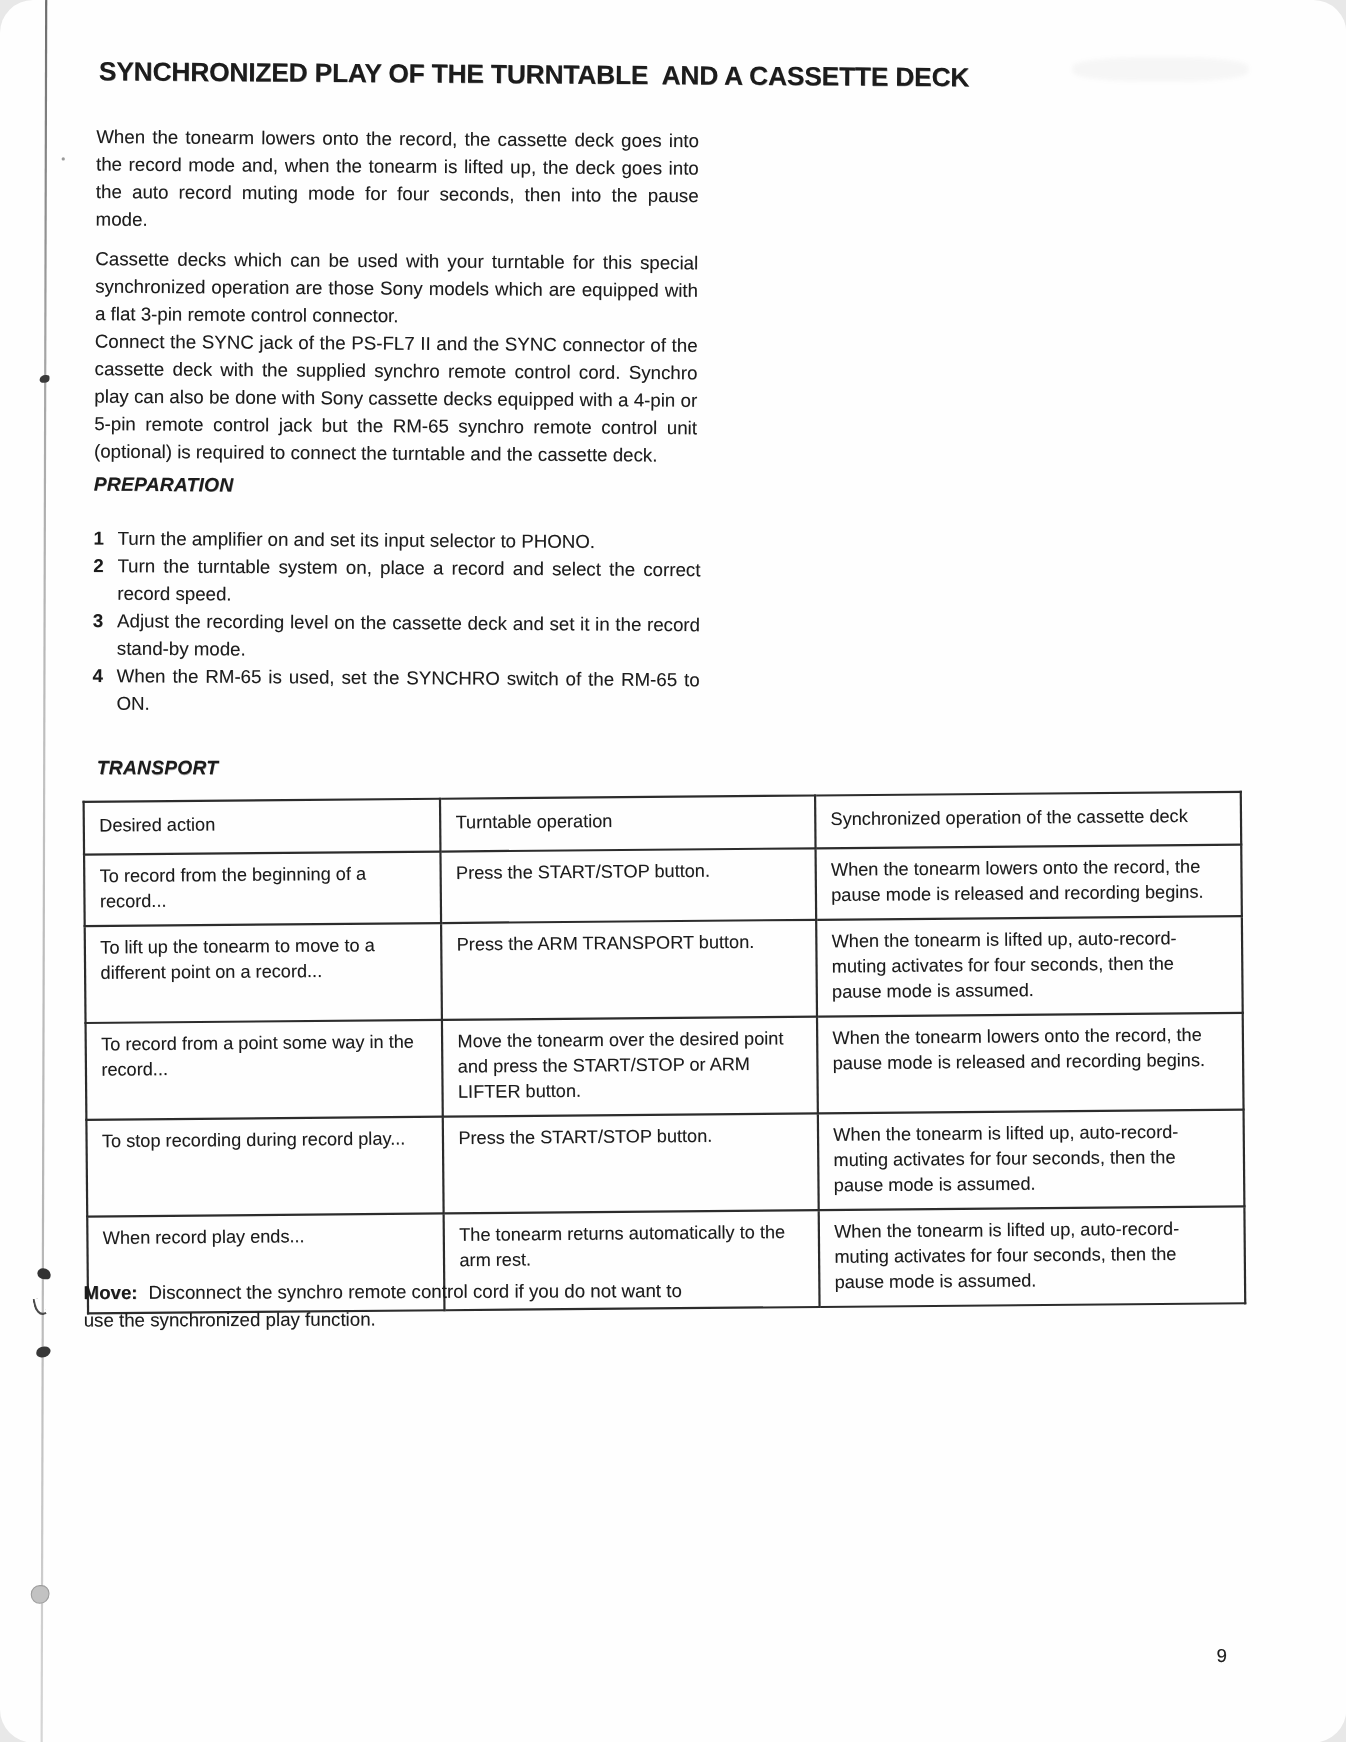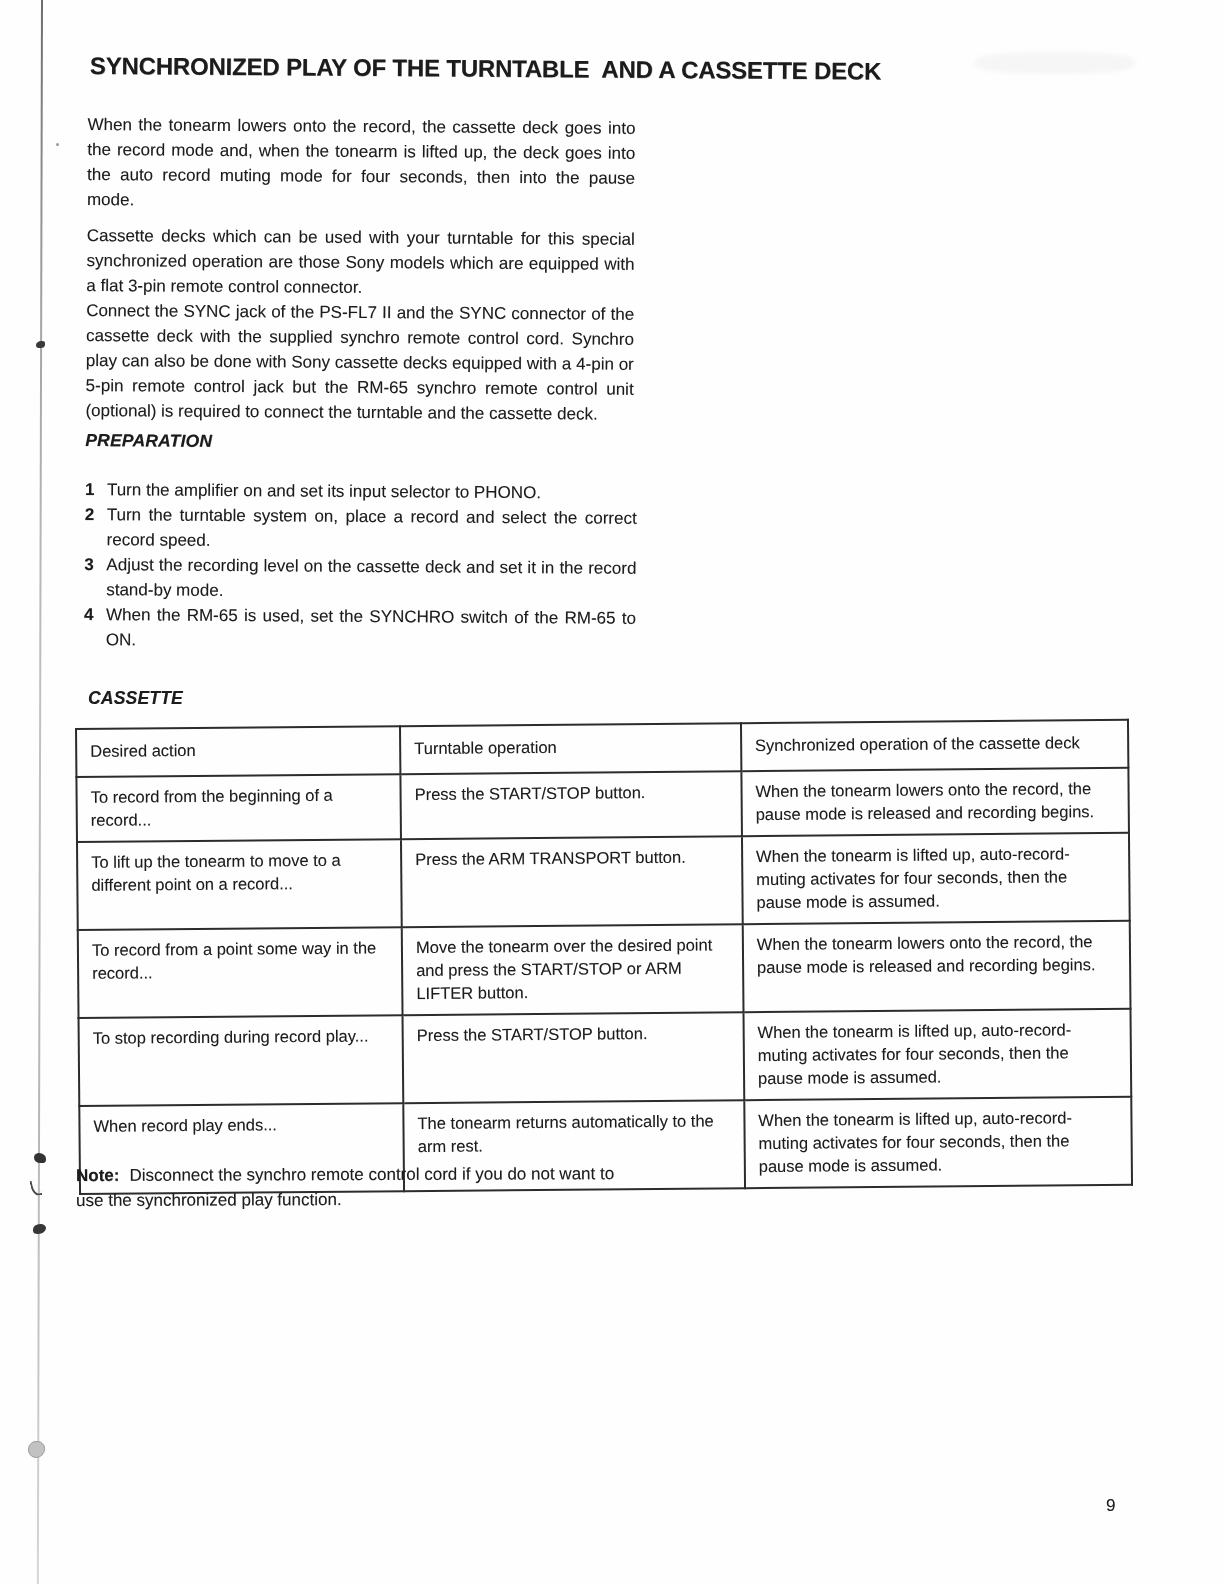--- a/index.html
+++ b/index.html
@@ -2,20 +2,21 @@
 <html><head>
 <meta charset="utf-8">
 <style>
   html,body{margin:0;padding:0;background:#e8e8e8;}
   .page{
     position:relative; width:1224px; height:1584px; margin:0 auto;
     background:#fefefe; overflow:hidden;
     font-family:"Liberation Sans", sans-serif;
     color:#1c1c1c;
     text-shadow:0.2px 0.2px 0 rgba(0,0,0,0.30);
+    border-radius:30px;
   }
   
   .bind-line{
     position:absolute; left:41px; top:0; width:2px; height:1584px;
     background:linear-gradient(to bottom,
       rgba(60,60,60,.75) 0%, rgba(90,90,90,.55) 20%,
       rgba(120,120,120,.45) 45%, rgba(110,110,110,.5) 70%,
       rgba(140,140,140,.35) 100%);
     transform:rotate(0.15deg); transform-origin:top left;
   }
@@ -114,21 +115,21 @@
         <span class="num">3</span>
         <span class="txt">Adjust the recording level on the cassette deck and set it in the record stand-by mode.</span>
       </div>
       <div class="step">
         <span class="num">4</span>
         <span class="txt">When the RM-65 is used, set the SYNCHRO switch of the RM-65 to ON.</span>
       </div>
     </div>
   </div>
 
-  <div class="rec-head">CASSETTE</div>
+  <div class="rec-head">TRANSPORT</div>
 
   <table class="rec-table">
     <colgroup>
         <col class="c1">
         <col class="c2">
         <col class="c3">
       </colgroup>
     <thead>
       <tr>
         <th>Desired action</th>
@@ -159,18 +160,18 @@
       </tr>
       <tr>
         <td>When record play ends...</td>
         <td>The tonearm returns automatically to the arm rest.</td>
         <td>When the tonearm is lifted up, auto-record-muting activates for four seconds, then the pause mode is assumed.</td>
       </tr>
     </tbody>
   </table>
 
   <div class="note">
-    <span class="lbl">Note:</span><span>Disconnect the synchro remote control cord if you do not want to use the synchronized play function.</span>
+    <span class="lbl">Move:</span><span>Disconnect the synchro remote control cord if you do not want to use the synchronized play function.</span>
   </div>
 
   <div class="folio">9</div>
 
 </div>
 
 </body></html>

